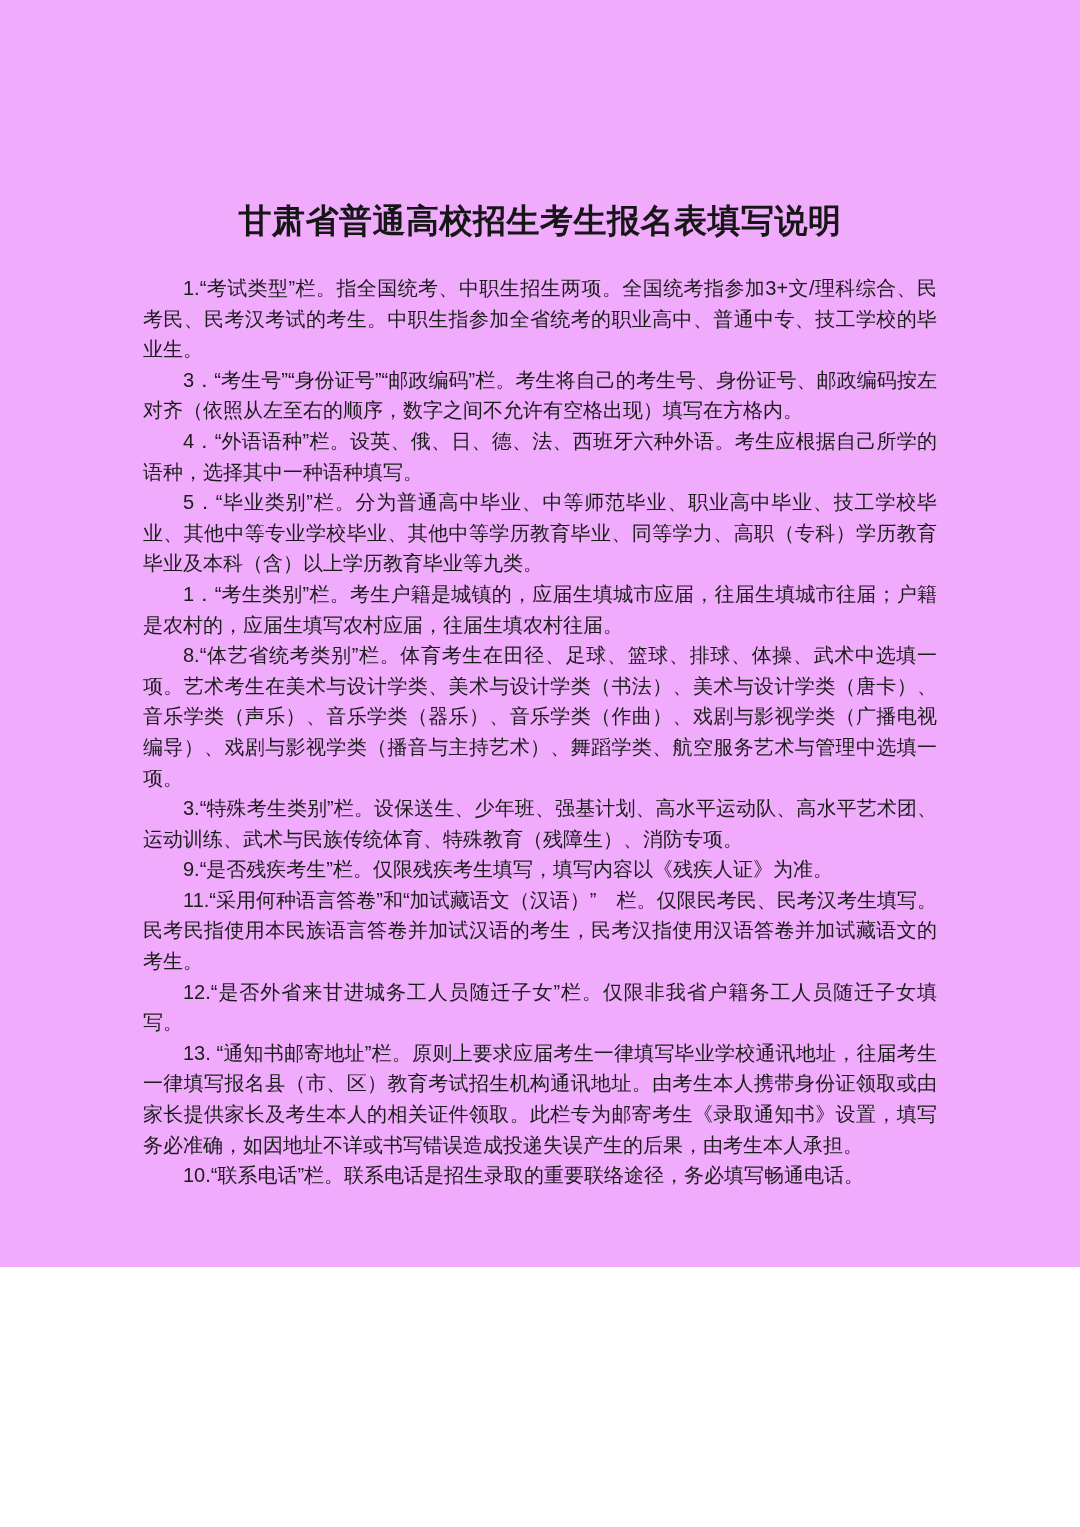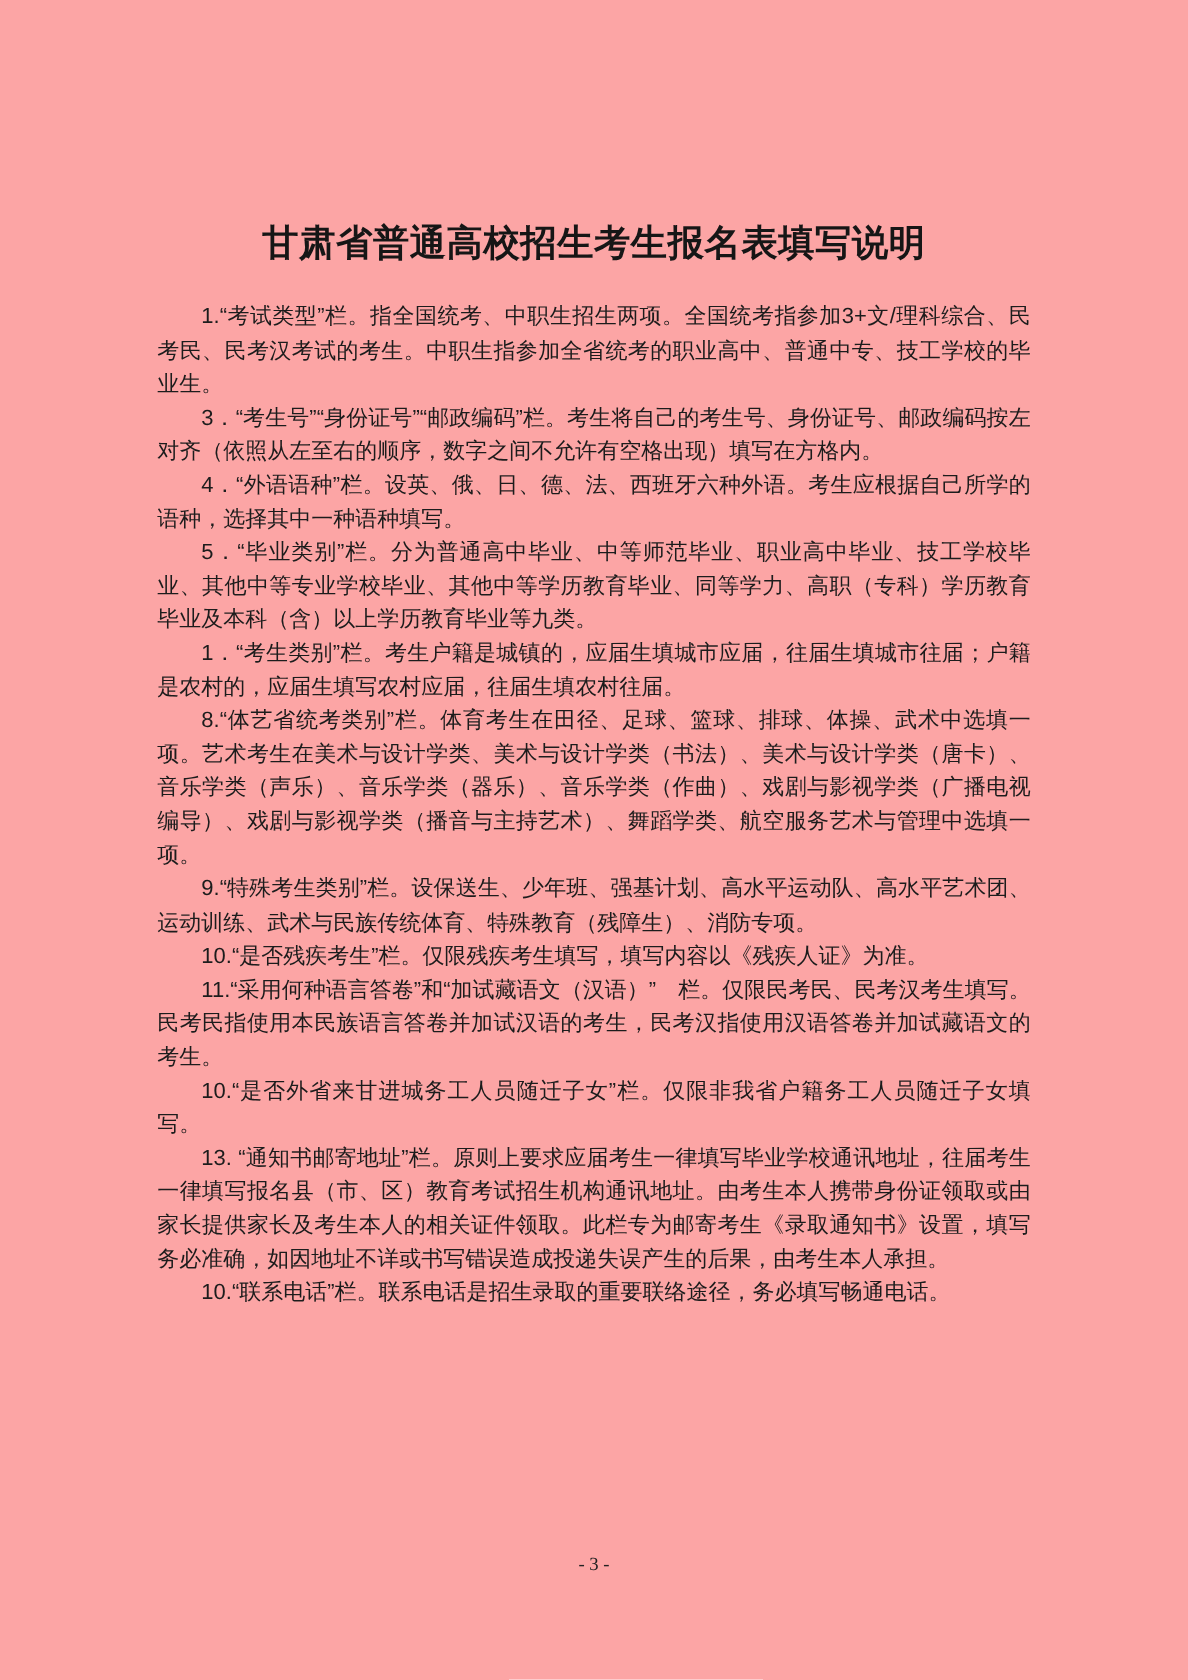--- a/index.html
+++ b/index.html
@@ -3,22 +3,22 @@
 <meta charset="utf-8">
 <style>
   html, body {
     margin: 0;
     padding: 0;
     background: #ffffff;
   }
   .page {
     position: relative;
     width: 1080px;
-    height: 1527px;
-    background: #fca5a5;
+    height: 1267px;
+    background: #f0abfc;
     overflow: hidden;
   }
   .content {
     position: absolute;
     top: 196px;
     left: 143px;
     width: 794px;
   }
   .doc-title {
     margin: 0 0 28px 0;
@@ -62,23 +62,23 @@
   <div class="content">
     <h1 class="doc-title">甘肃省普通高校招生考生报名表填写说明</h1>
 
     <div class="body-text">
       <p>1.“考试类型”栏。指全国统考、中职生招生两项。全国统考指参加3+文/理科综合、民考民、民考汉考试的考生。中职生指参加全省统考的职业高中、普通中专、技工学校的毕业生。</p>
       <p>3．“考生号”“身份证号”“邮政编码”栏。考生将自己的考生号、身份证号、邮政编码按左对齐（依照从左至右的顺序，数字之间不允许有空格出现）填写在方格内。</p>
       <p>4．“外语语种”栏。设英、俄、日、德、法、西班牙六种外语。考生应根据自己所学的语种，选择其中一种语种填写。</p>
       <p>5．“毕业类别”栏。分为普通高中毕业、中等师范毕业、职业高中毕业、技工学校毕业、其他中等专业学校毕业、其他中等学历教育毕业、同等学力、高职（专科）学历教育毕业及本科（含）以上学历教育毕业等九类。</p>
       <p>1．“考生类别”栏。考生户籍是城镇的，应届生填城市应届，往届生填城市往届；户籍是农村的，应届生填写农村应届，往届生填农村往届。</p>
       <p>8.“体艺省统考类别”栏。体育考生在田径、足球、篮球、排球、体操、武术中选填一项。艺术考生在美术与设计学类、美术与设计学类（书法）、美术与设计学类（唐卡）、音乐学类（声乐）、音乐学类（器乐）、音乐学类（作曲）、戏剧与影视学类（广播电视编导）、戏剧与影视学类（播音与主持艺术）、舞蹈学类、航空服务艺术与管理中选填一项。</p>
-      <p>9.“特殊考生类别”栏。设保送生、少年班、强基计划、高水平运动队、高水平艺术团、运动训练、武术与民族传统体育、特殊教育（残障生）、消防专项。</p>
-      <p>10.“是否残疾考生”栏。仅限残疾考生填写，填写内容以《残疾人证》为准。</p>
+      <p>3.“特殊考生类别”栏。设保送生、少年班、强基计划、高水平运动队、高水平艺术团、运动训练、武术与民族传统体育、特殊教育（残障生）、消防专项。</p>
+      <p>9.“是否残疾考生”栏。仅限残疾考生填写，填写内容以《残疾人证》为准。</p>
       <p>11.“采用何种语言答卷”和“加试藏语文（汉语）”　栏。仅限民考民、民考汉考生填写。民考民指使用本民族语言答卷并加试汉语的考生，民考汉指使用汉语答卷并加试藏语文的考生。</p>
-      <p>10.“是否外省来甘进城务工人员随迁子女”栏。仅限非我省户籍务工人员随迁子女填写。</p>
+      <p>12.“是否外省来甘进城务工人员随迁子女”栏。仅限非我省户籍务工人员随迁子女填写。</p>
       <p>13. “通知书邮寄地址”栏。原则上要求应届考生一律填写毕业学校通讯地址，往届考生一律填写报名县（市、区）教育考试招生机构通讯地址。由考生本人携带身份证领取或由家长提供家长及考生本人的相关证件领取。此栏专为邮寄考生《录取通知书》设置，填写务必准确，如因地址不详或书写错误造成投递失误产生的后果，由考生本人承担。</p>
       <p>10.“联系电话”栏。联系电话是招生录取的重要联络途径，务必填写畅通电话。</p>
     </div>
   </div>
 
   <div class="page-number">- 3 -</div>
 </div>
 
 </body></html>

